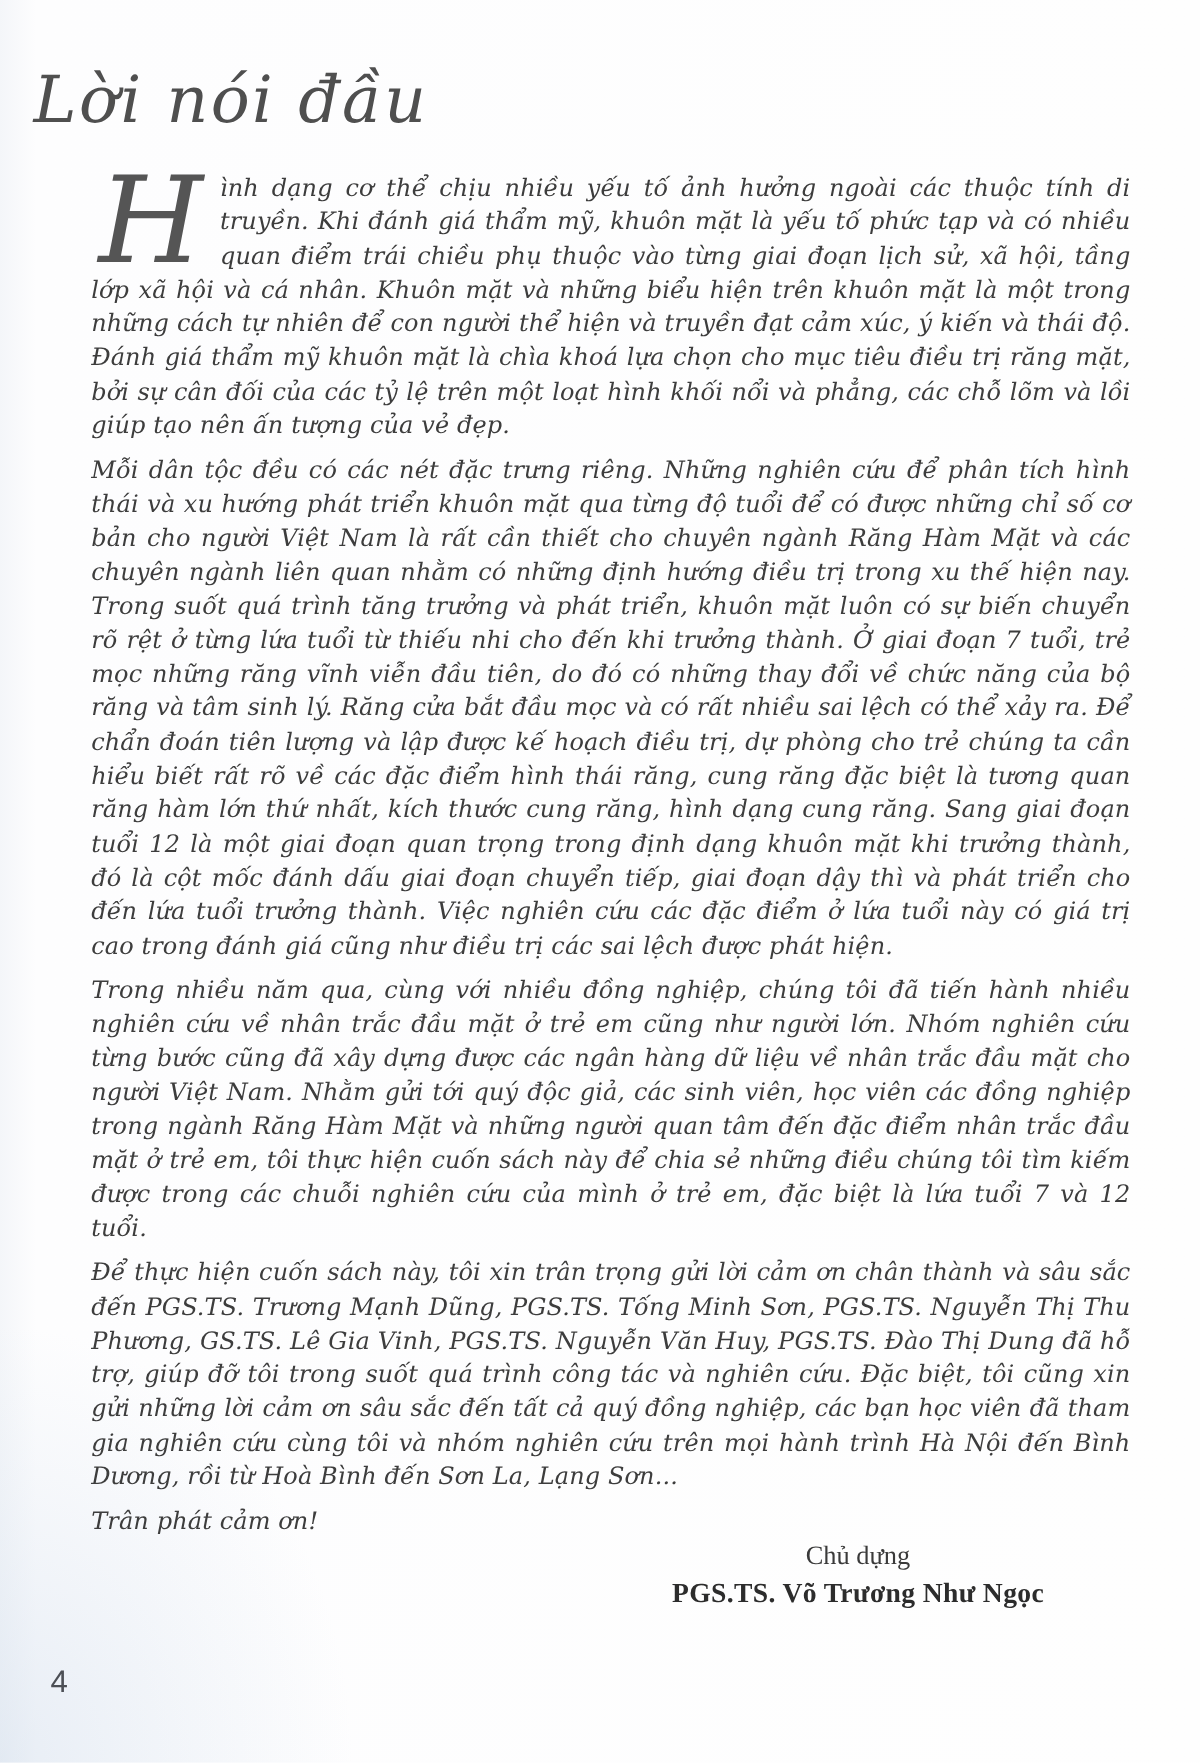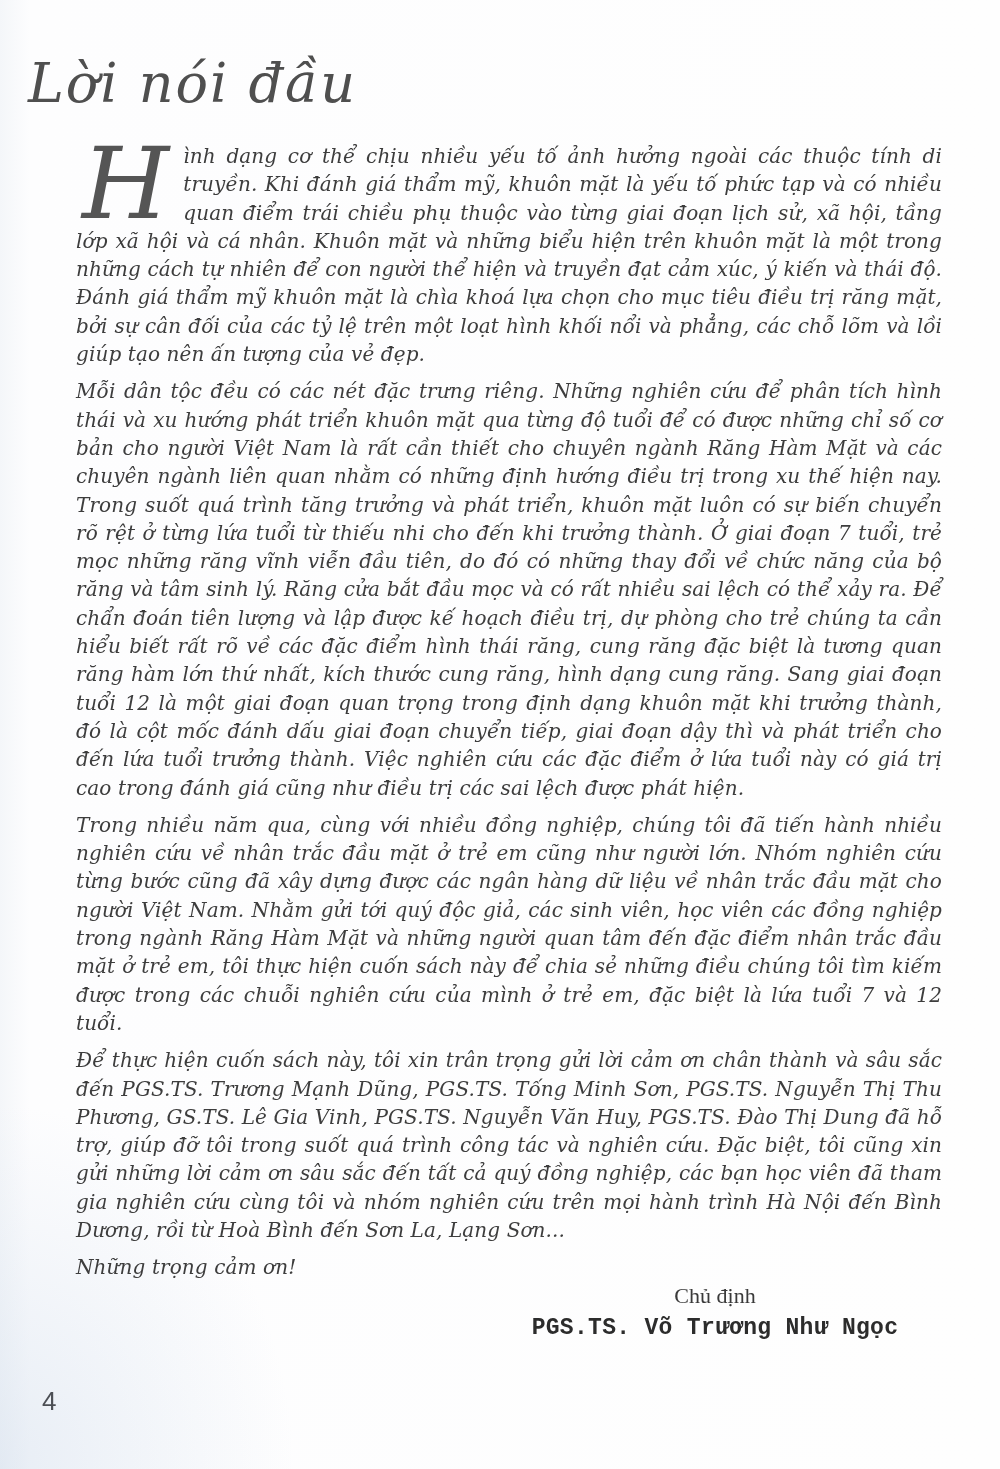--- a/index.html
+++ b/index.html
@@ -69,21 +69,21 @@
   .signature-role {
     font-size: 22px;
     color: #3a3a3a;
     font-family: "Liberation Serif", serif;
     margin-bottom: 6px;
   }
   .signature-name {
     font-size: 23px;
     font-weight: bold;
     color: #2c2c2c;
-    font-family: Liberation Mono, monospace;
+    font-family: Liberation Serif, serif;
     letter-spacing: 0.3px;
   }
   .page-number {
     position: absolute;
     top: 1386px;
     left: 42px;
     font-size: 26px;
     color: #4c4f55;
     font-family: "Liberation Sans", sans-serif;
   }
@@ -95,23 +95,23 @@
 
   <h1 class="title">Lời nói đầu</h1>
 
   <div class="body-text">
     <p class="para">
       <span class="dropcap">H</span><span>ình dạng cơ thể chịu nhiều yếu tố ảnh hưởng ngoài các thuộc tính di truyền. Khi đánh giá thẩm mỹ, khuôn mặt là yếu tố phức tạp và có nhiều quan điểm trái chiều phụ thuộc vào từng giai đoạn lịch sử, xã hội, tầng lớp xã hội và cá nhân. Khuôn mặt và những biểu hiện trên khuôn mặt là một trong những cách tự nhiên để con người thể hiện và truyền đạt cảm xúc, ý kiến và thái độ. Đánh giá thẩm mỹ khuôn mặt là chìa khoá lựa chọn cho mục tiêu điều trị răng mặt, bởi sự cân đối của các tỷ lệ trên một loạt hình khối nổi và phẳng, các chỗ lõm và lồi giúp tạo nên ấn tượng của vẻ đẹp.</span>
     </p>
     <p class="para">Mỗi dân tộc đều có các nét đặc trưng riêng. Những nghiên cứu để phân tích hình thái và xu hướng phát triển khuôn mặt qua từng độ tuổi để có được những chỉ số cơ bản cho người Việt Nam là rất cần thiết cho chuyên ngành Răng Hàm Mặt và các chuyên ngành liên quan nhằm có những định hướng điều trị trong xu thế hiện nay. Trong suốt quá trình tăng trưởng và phát triển, khuôn mặt luôn có sự biến chuyển rõ rệt ở từng lứa tuổi từ thiếu nhi cho đến khi trưởng thành. Ở giai đoạn 7 tuổi, trẻ mọc những răng vĩnh viễn đầu tiên, do đó có những thay đổi về chức năng của bộ răng và tâm sinh lý. Răng cửa bắt đầu mọc và có rất nhiều sai lệch có thể xảy ra. Để chẩn đoán tiên lượng và lập được kế hoạch điều trị, dự phòng cho trẻ chúng ta cần hiểu biết rất rõ về các đặc điểm hình thái răng, cung răng đặc biệt là tương quan răng hàm lớn thứ nhất, kích thước cung răng, hình dạng cung răng. Sang giai đoạn tuổi 12 là một giai đoạn quan trọng trong định dạng khuôn mặt khi trưởng thành, đó là cột mốc đánh dấu giai đoạn chuyển tiếp, giai đoạn dậy thì và phát triển cho đến lứa tuổi trưởng thành. Việc nghiên cứu các đặc điểm ở lứa tuổi này có giá trị cao trong đánh giá cũng như điều trị các sai lệch được phát hiện.</p>
     <p class="para">Trong nhiều năm qua, cùng với nhiều đồng nghiệp, chúng tôi đã tiến hành nhiều nghiên cứu về nhân trắc đầu mặt ở trẻ em cũng như người lớn. Nhóm nghiên cứu từng bước cũng đã xây dựng được các ngân hàng dữ liệu về nhân trắc đầu mặt cho người Việt Nam. Nhằm gửi tới quý độc giả, các sinh viên, học viên các đồng nghiệp trong ngành Răng Hàm Mặt và những người quan tâm đến đặc điểm nhân trắc đầu mặt ở trẻ em, tôi thực hiện cuốn sách này để chia sẻ những điều chúng tôi tìm kiếm được trong các chuỗi nghiên cứu của mình ở trẻ em, đặc biệt là lứa tuổi 7 và 12 tuổi.</p>
     <p class="para">Để thực hiện cuốn sách này, tôi xin trân trọng gửi lời cảm ơn chân thành và sâu sắc đến PGS.TS. Trương Mạnh Dũng, PGS.TS. Tống Minh Sơn, PGS.TS. Nguyễn Thị Thu Phương, GS.TS. Lê Gia Vinh, PGS.TS. Nguyễn Văn Huy, PGS.TS. Đào Thị Dung đã hỗ trợ, giúp đỡ tôi trong suốt quá trình công tác và nghiên cứu. Đặc biệt, tôi cũng xin gửi những lời cảm ơn sâu sắc đến tất cả quý đồng nghiệp, các bạn học viên đã tham gia nghiên cứu cùng tôi và nhóm nghiên cứu trên mọi hành trình Hà Nội đến Bình Dương, rồi từ Hoà Bình đến Sơn La, Lạng Sơn...</p>
-    <p class="para">Những trọng cảm ơn!</p>
+    <p class="para">Trân phát cảm ơn!</p>
   </div>
 
   <div class="signature">
-    <div class="signature-role">Chủ định</div>
+    <div class="signature-role">Chủ dựng</div>
     <div class="signature-name">PGS.TS. Võ Trương Như Ngọc</div>
   </div>
 
   <div class="page-number">4</div>
 
 </div>
 
 </body></html>

